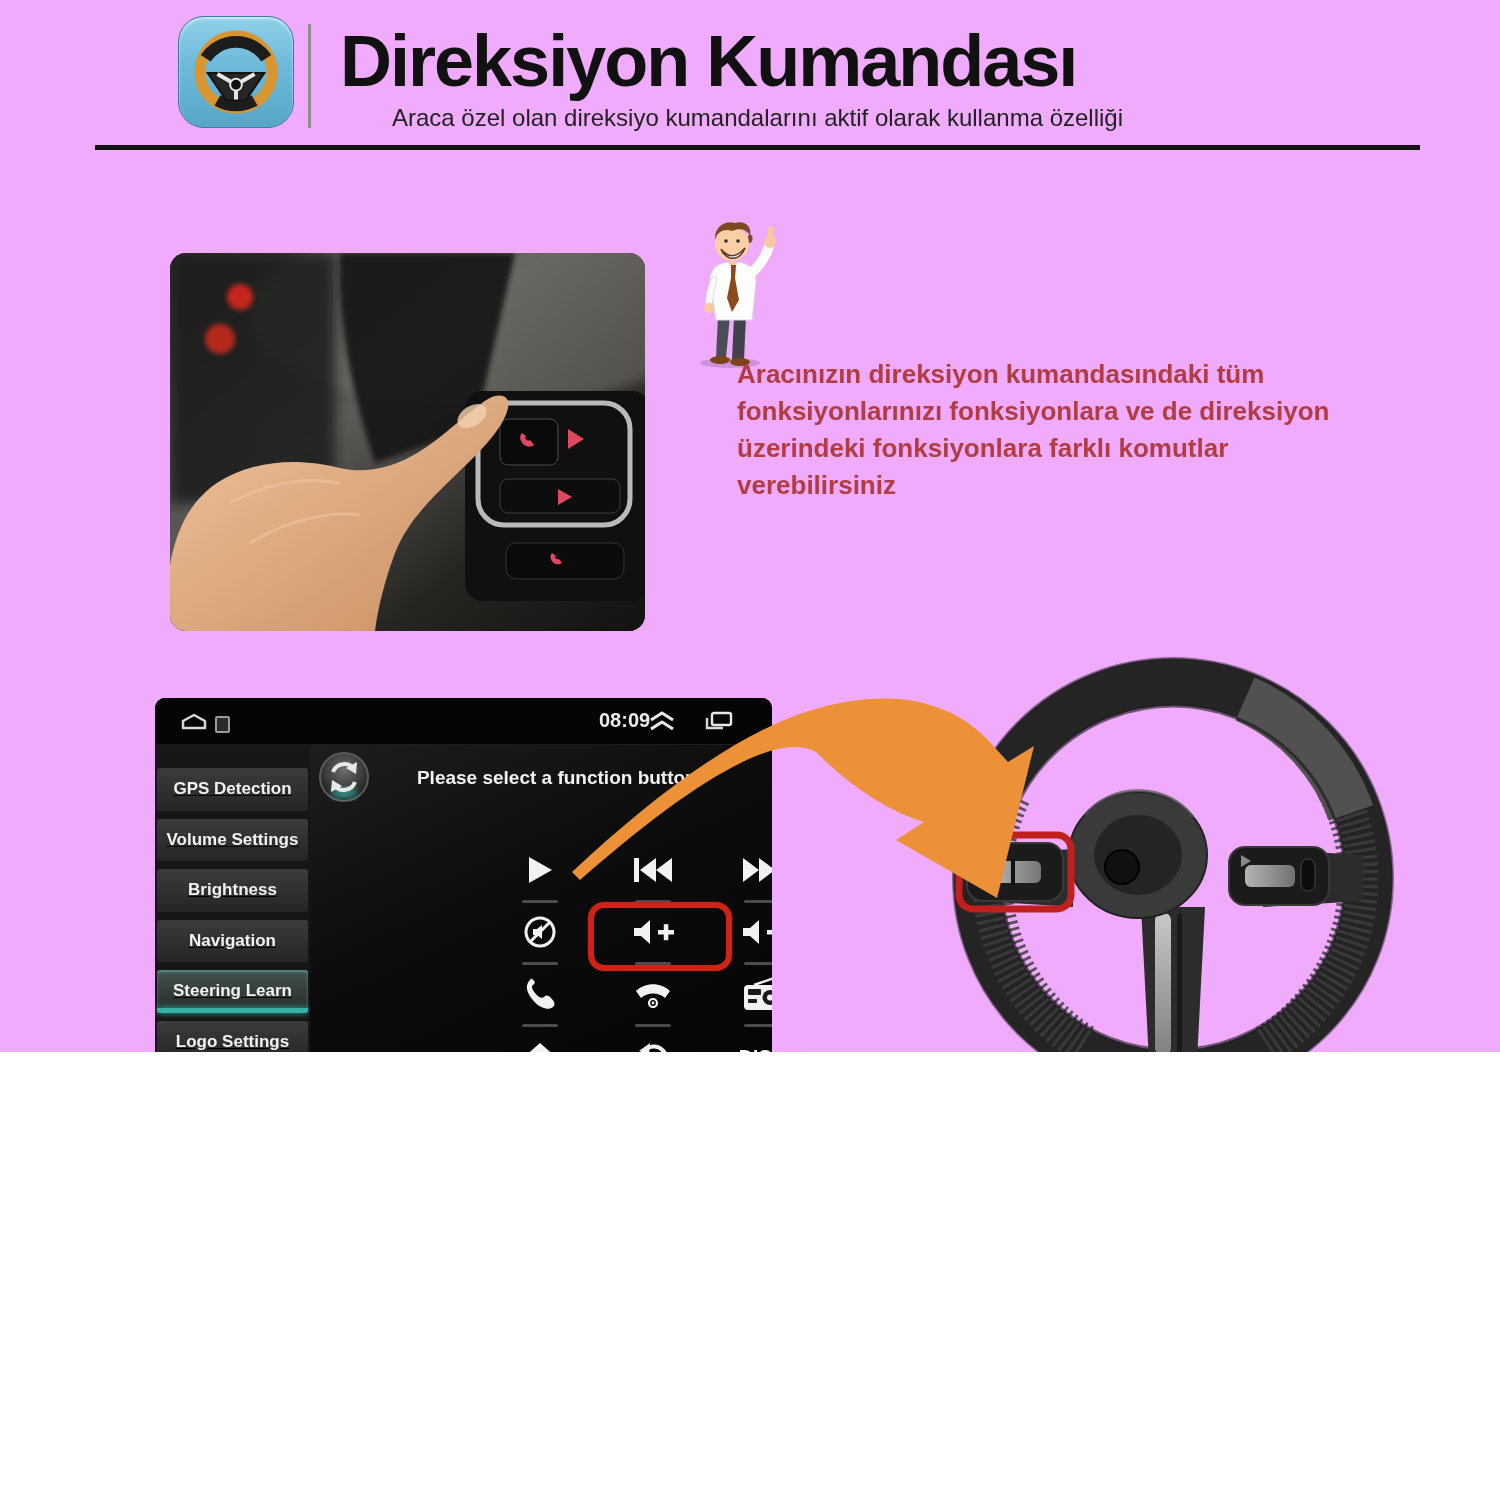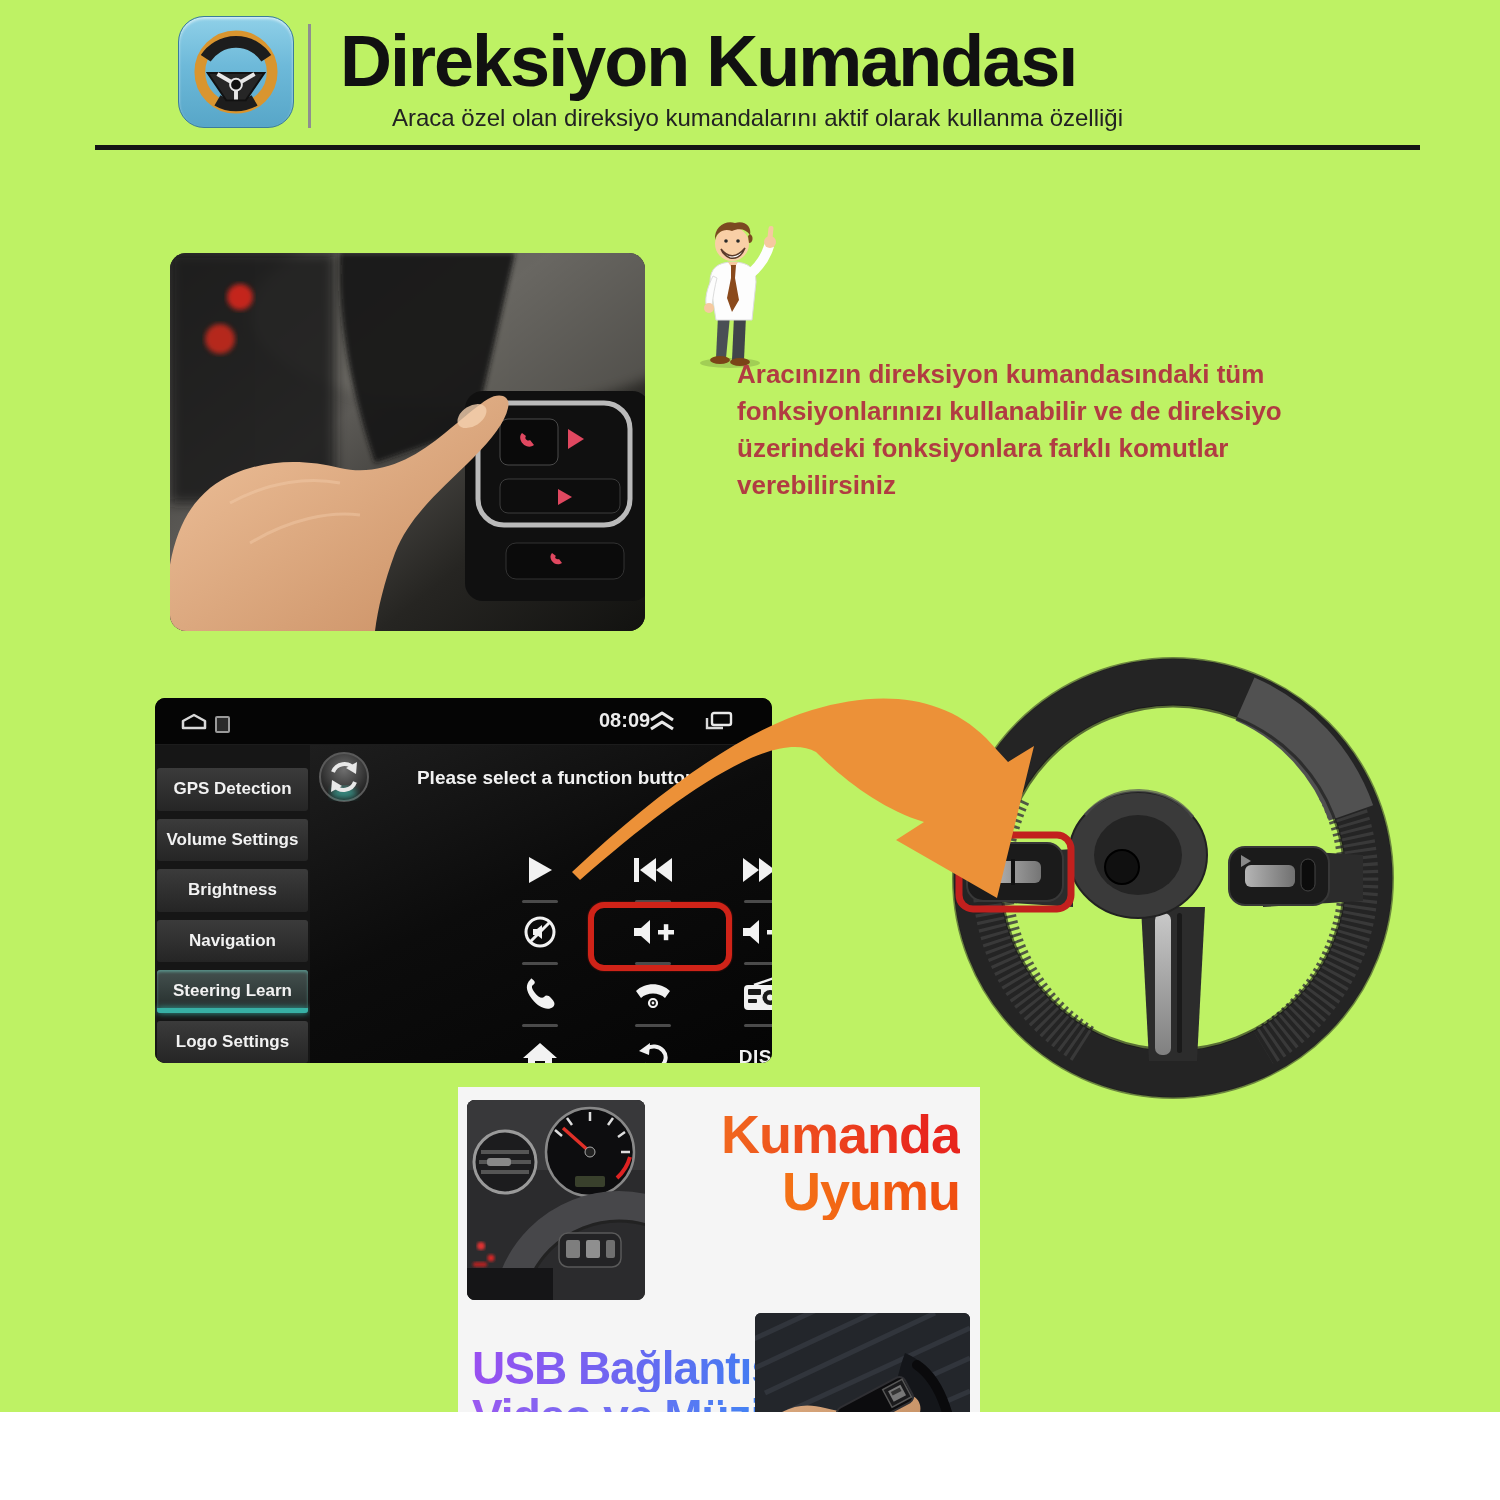--- a/index.html
+++ b/index.html
@@ -1,16 +1,16 @@
 <!DOCTYPE html>
 <html><head>
 <meta charset="utf-8">
 <style>
   html,body{margin:0;padding:0;background:#fff;}
-  #page{position:relative;width:1500px;height:1412px;background:#bef264;overflow:hidden;
+  #page{position:relative;width:1500px;height:1052px;background:#f0abfc;overflow:hidden;
         font-family:"Liberation Sans",sans-serif;}
   .abs{position:absolute;}
 
   
   #app-icon{left:178px;top:16px;width:114px;height:110px;border-radius:26px;
     background:linear-gradient(180deg,#8fd0e8 0%,#6db9d9 45%,#57a6c8 100%);
     border:1px solid #3a7c9b;display:flex;align-items:center;justify-content:center;
     box-shadow:inset 0 2px 3px rgba(255,255,255,.6);}
   #header-divider{left:308px;top:24px;width:3px;height:104px;background:#8f8f8f;}
   #page-title{left:340px;top:20px;font-size:72px;font-weight:700;color:#111;
@@ -31,21 +31,21 @@
   #statusbar{position:absolute;left:0;top:0;width:617px;height:46px;background:#050505;
     border-bottom:1px solid #1c1c1c;}
   #sb-home{position:absolute;left:24px;top:14px;}
   #sb-card{position:absolute;left:60px;top:18px;width:11px;height:13px;border:2px solid #9a9a9a;
     border-radius:2px;background:#2a2a2a;}
   #sb-time{position:absolute;left:432px;top:11px;font-size:20px;font-weight:700;color:#ececec;margin-left:12px;}
   #sb-chevrons{position:absolute;left:492px;top:12px;}
   #sb-recents{position:absolute;left:548px;top:13px;}
 
   #sidebar{position:absolute;left:0;top:47px;width:155px;height:318px;background:#161616;
-    display:flex;flex-direction:column;gap:8px;padding-top:23px;box-sizing:border-box;}
+    display:flex;flex-direction:column;gap:8px;padding-top:23px;box-sizing:border-box;text-decoration:underline;}
   .side-item{height:44px;margin:0 2px;border-radius:3px;display:flex;align-items:center;
     justify-content:center;background:linear-gradient(180deg,#3b3b3b,#252525);
     color:#f2f2f2;font-size:17px;font-weight:700;white-space:nowrap;}
   .side-item.selected{position:relative;background:linear-gradient(180deg,#44514f,#232b2a);
     box-shadow:inset 0 2px 3px rgba(110,220,205,.45);text-align:center;}
   .side-item.selected::after{content:"";position:absolute;left:0;bottom:0;width:100%;height:5px;
     background:#37b0a5;border-radius:0 0 3px 3px;box-shadow:0 0 6px #37b0a5;}
 
   #unit-main{position:absolute;left:155px;top:47px;width:462px;height:318px;
     background:linear-gradient(155deg,#1e1e1e 0%,#0c0c0c 45%,#050505 100%);}
@@ -169,21 +169,21 @@
       <path d="M27 20 C 26 7 37 0 47 3 C 57 0 64 7 62 15 C 58 9 51 8 44 11 C 36 8 29 12 27 20 Z" fill="#7b4a21"></path>
       <path d="M62 14 C 66 16 65 23 61 23 L 60 16 Z" fill="#7b4a21"></path>
       <circle cx="38" cy="21" r="1.8" fill="#2a2a2a"></circle>
       <circle cx="50" cy="21" r="1.8" fill="#2a2a2a"></circle>
       <path d="M33 29 Q 44 43 57 28 Q 52 40 42 38 Q 35 35 33 29 Z" fill="#fff" stroke="#5a3a2a" stroke-width="1.5"></path>
     </svg>
   </div>
 
   <div class="abs" id="feature-text">
     <span class="abs" style="position:static;display:block">Aracınızın direksiyon kumandasındaki tüm</span>
-    <span style="display:block">fonksiyonlarınızı kullanabilir ve de direksiyo</span>
+    <span style="display:block">fonksiyonlarınızı fonksiyonlara ve de direksiyon</span>
     <span style="display:block">üzerindeki fonksiyonlara farklı komutlar</span>
     <span style="display:block">verebilirsiniz</span>
   </div>
 
   <div class="abs" id="head-unit">
     <div id="statusbar">
       <svg id="sb-home" width="30" height="18" viewBox="0 0 30 18">
         <path d="M4 16 L4 9 L15 3 L26 9 L26 16 Z" fill="none" stroke="#d8d8d8" stroke-width="2.5" stroke-linejoin="round"></path>
       </svg>
       <div id="sb-card"></div>

